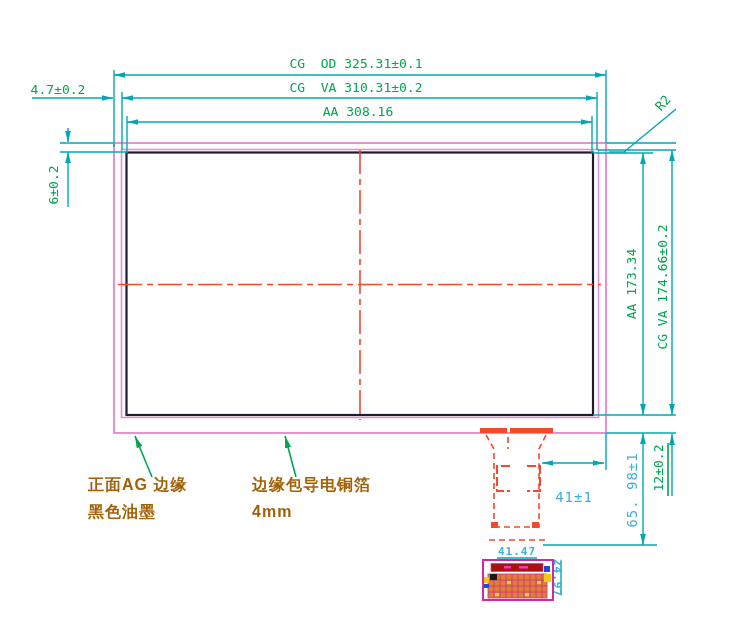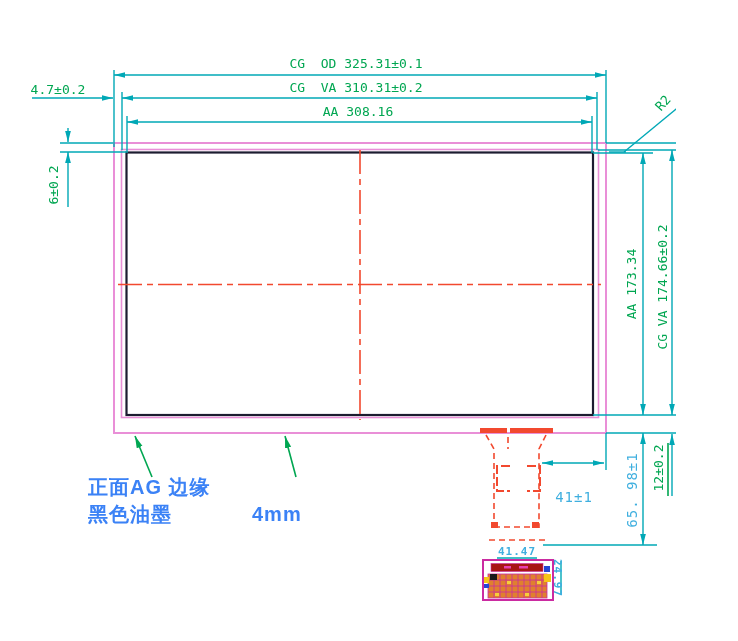--- a/index.html
+++ b/index.html
@@ -15,21 +15,21 @@
   .green{color:#00a651;}
   .blue{color:#3fafdf;}
   .c{transform:translate(-50%,-50%);}
   .rL{transform:translate(-50%,-50%) rotate(-90deg);}
   .rR{transform:translate(-50%,-50%) rotate(90deg);}
   .r45{transform:translate(-50%,-50%) rotate(-48deg);}
   .f13{font-size:13px;}
   .f14{font-size:14px;letter-spacing:1px;}
   .f11{font-size:11px;font-weight:bold;letter-spacing:1px;}
   .cn{
-    color:#3b82f6;font-weight:bold;font-size:20px;letter-spacing:1px;
+    color:#a16207;font-weight:bold;font-size:16px;letter-spacing:1px;
     font-family:"Liberation Sans","DejaVu Sans",sans-serif;
   }
 </style>
 </head>
 <body>
 
 <div id="stage">
 
   <svg width="738" height="641" viewBox="0 0 738 641">
     <defs>
@@ -167,15 +167,16 @@
 
   <div class="lbl blue f14 c" style="left:574px;top:454px;margin-top:43px;">41±1</div>
   <div class="lbl blue f14 rL" style="left:632px;top:490px;">65. 98±1</div>
   <div class="lbl green f13 rL" style="left:658px;top:468px;">12±0.2</div>
 
   <div class="lbl blue f11 c" style="left:517px;top:551px;">41.47</div>
   <div class="lbl blue f11 rR" style="left:557px;top:578px;">24.97</div>
 
   <div class="lbl cn" style="left:88px;top:477px;">正面AG 边缘</div>
   <div class="lbl cn" style="left:88px;top:504px;">黑色油墨</div>
+  <div class="lbl cn" style="left:252px;top:477px;">边缘包导电铜箔</div>
   <div class="lbl cn" style="left:252px;top:504px;">4mm</div>
 
 </div>
 
 </body></html>

